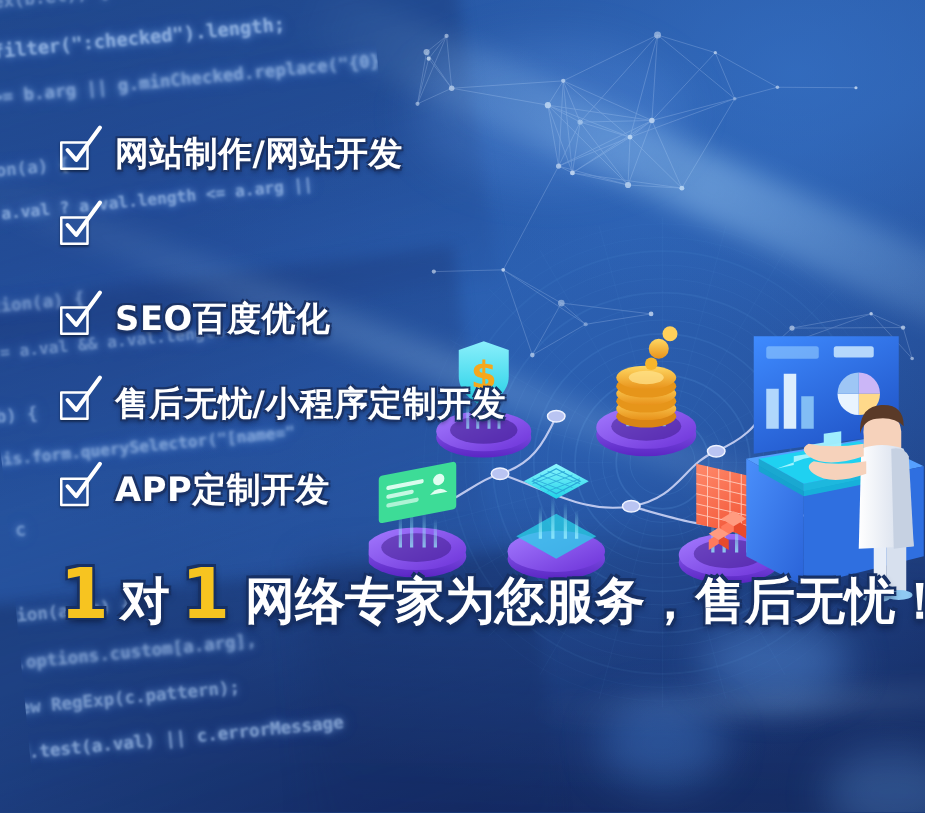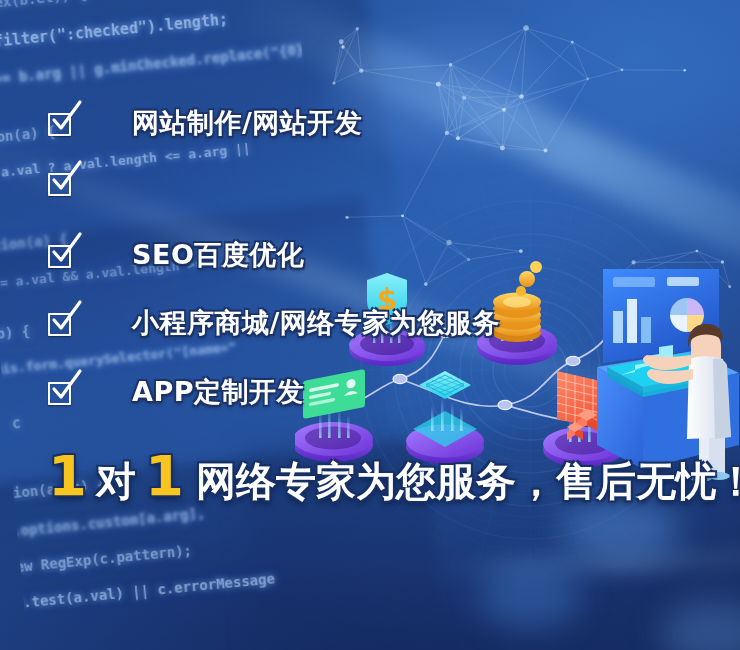--- a/index.html
+++ b/index.html
@@ -85,21 +85,20 @@
   }
   .chk svg { position:absolute; left:1px; top:-7px; overflow:visible; }
   .feature-label {
     font-family:"DejaVu Sans","Liberation Sans",sans-serif;
     font-weight:700; font-size:27px; color:#ffffff; letter-spacing:.5px;
     text-shadow:
       -1.6px -1.6px 0 #1b3366, 1.6px -1.6px 0 #1b3366,
       -1.6px  1.6px 0 #1b3366, 1.6px  1.6px 0 #1b3366,
        0 2px 4px rgba(8,20,52,.75);
     white-space:nowrap;
-    margin-left:40px;
   }
 
   #tagline {
     position:absolute; left:48px; top:448px;
     display:flex; align-items:baseline; white-space:nowrap;
   }
   .tag-num {
     font-family:"DejaVu Sans","Liberation Sans",sans-serif;
     font-weight:700; font-size:56px; line-height:1;
     color:#f7c420;
@@ -560,21 +559,21 @@
       <span class="feature-label">SEO百度优化</span>
     </div>
 
     <div class="feature-row" style="left:48px; top:305px;">
       <span class="chk">
         <span class="box"></span>
         <svg width="34" height="34" viewBox="0 0 34 34">
           <path d="M5 17 L12 25 L31 -1" fill="none" stroke="#ffffff" stroke-width="3.2" stroke-linecap="round" stroke-linejoin="round"></path>
         </svg>
       </span>
-      <span class="feature-label">小程序商城/网络专家为您服务</span>
+      <span class="feature-label">售后无忧/小程序定制开发</span>
     </div>
 
     <div class="feature-row" style="left:48px; top:374px;">
       <span class="chk">
         <span class="box"></span>
         <svg width="34" height="34" viewBox="0 0 34 34">
           <path d="M5 17 L12 25 L31 -1" fill="none" stroke="#ffffff" stroke-width="3.2" stroke-linecap="round" stroke-linejoin="round"></path>
         </svg>
       </span>
       <span class="feature-label">APP定制开发</span>

